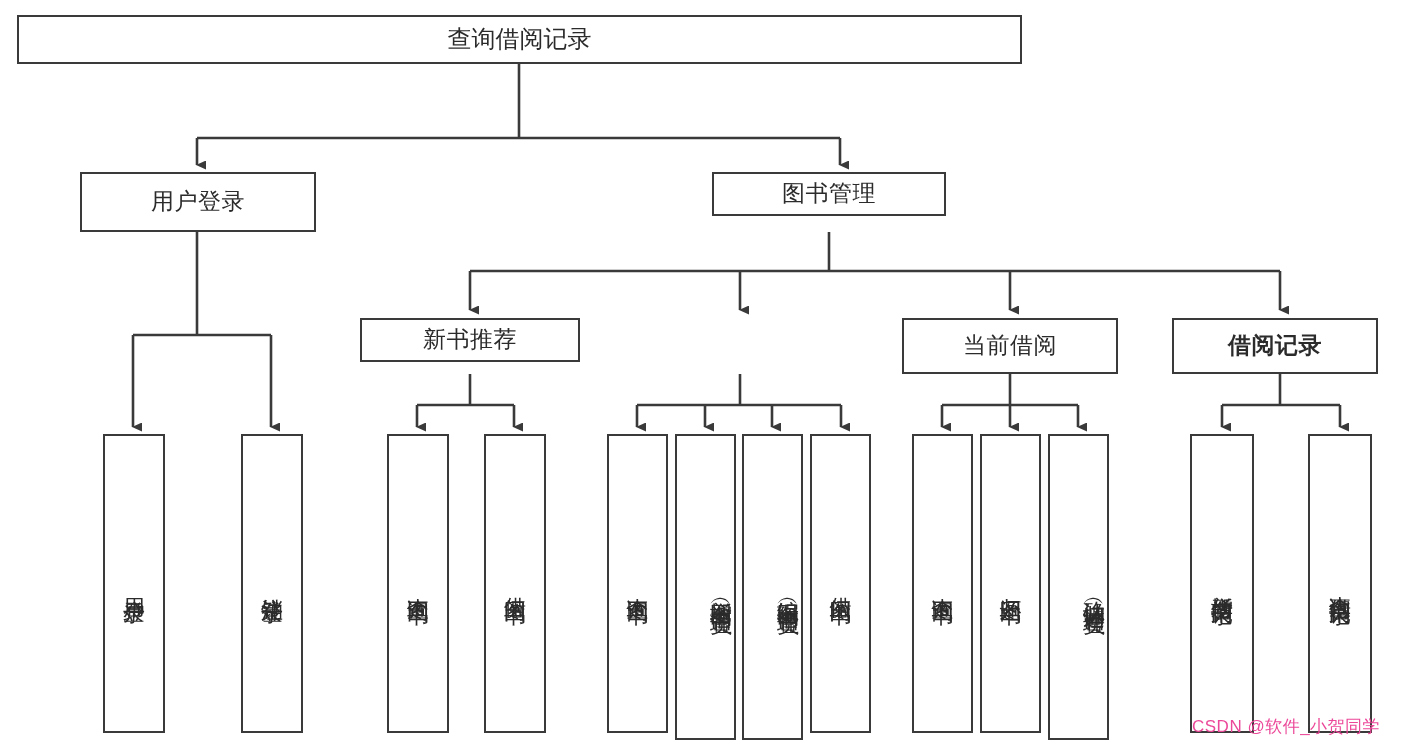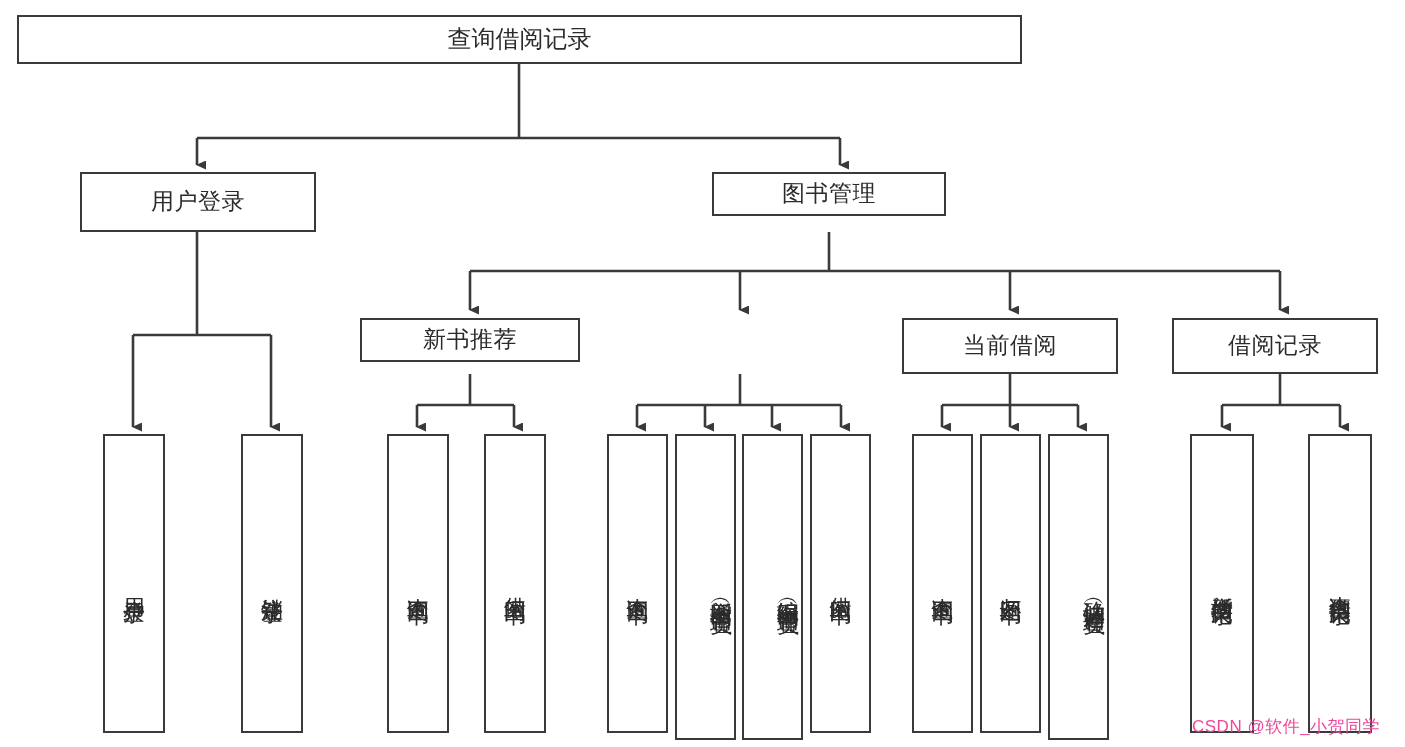--- a/index.html
+++ b/index.html
@@ -120,21 +120,21 @@
     </g>
   </svg>
 
   <div class="node node-root" style="left:17px; top:15px; width:1005px; height:49px;">查询借阅记录</div>
 
   <div class="node node-h" style="left:80px; top:172px; width:236px; height:60px;">用户登录</div>
   <div class="node node-h" style="left:712px; top:172px; width:234px; height:44px;">图书管理</div>
 
   <div class="node node-h" style="left:360px; top:318px; width:220px; height:44px;">新书推荐</div>
   <div class="node node-h" style="left:902px; top:318px; width:216px; height:56px;">当前借阅</div>
-  <div class="node node-h" style="left:1172px; top:318px; width:206px; height:56px;">借阅记录</div>
+  <div class="node node-h" style="left:1172px; top:318px; width:206px; height:56px;font-weight:bold;">借阅记录</div>
 
   <div class="node node-v center-v" style="left:103px; top:434px; width:62px; height:299px;">用户登录</div>
   <div class="node node-v center-v" style="left:241px; top:434px; width:62px; height:299px;">注销登录</div>
 
   <div class="node node-v center-v" style="left:387px; top:434px; width:62px; height:299px;">查询图书</div>
   <div class="node node-v center-v" style="left:484px; top:434px; width:62px; height:299px;">借阅图书</div>
 
   <div class="node node-v center-v" style="left:607px; top:434px; width:61px; height:299px;">查询图书</div>
   <div class="node node-v" style="left:675px; top:434px; width:61px; height:306px;">新增图书（管理员）</div>
   <div class="node node-v" style="left:742px; top:434px; width:61px; height:306px;">编辑图书（管理员）</div>

